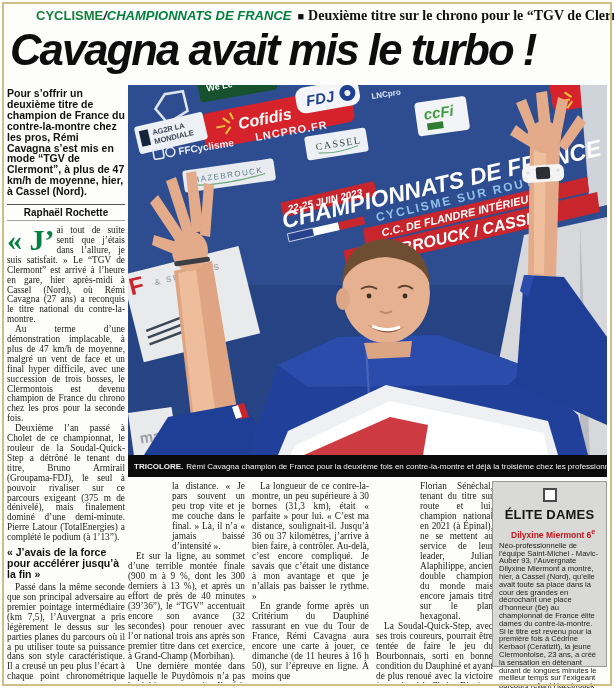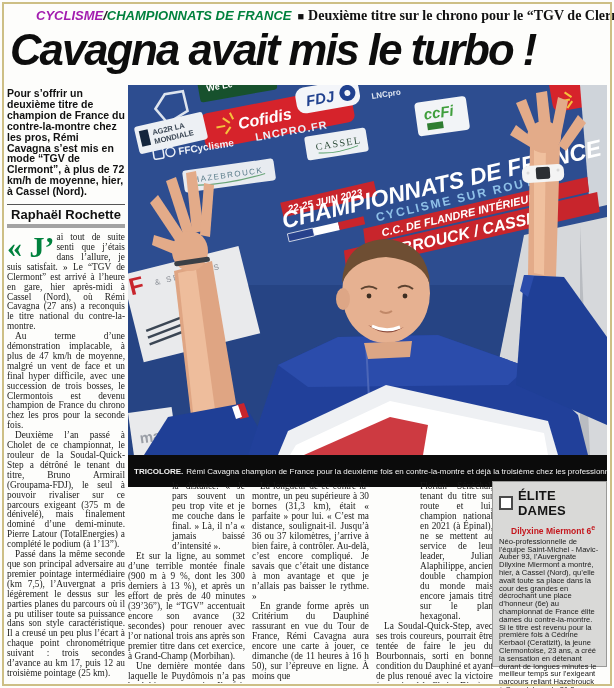--- a/index.html
+++ b/index.html
@@ -3,87 +3,88 @@
 <meta charset="utf-8">
 <style>
   html,body{margin:0;padding:0;background:#888;}
   .page{position:relative;width:614px;height:688px;background:#fdfdfb;overflow:hidden;
         font-family:"Liberation Serif", serif;color:#1a1a1a;}
   .frame{position:absolute;inset:2px;border:2px solid #cdbf85;pointer-events:none;z-index:9;}
 
   
   .kicker{position:absolute;left:36px;top:8px;right:10px;white-space:nowrap;
           font-family:"Liberation Sans", sans-serif;font-size:13px;line-height:16px;}
-  .k-section{color:#a21caf;font-weight:bold;font-style:italic;margin-top:20px;}
+  .k-section{color:#15803d;font-weight:bold;margin-top:20px;}
   .k-slash{color:#222;font-weight:bold;font-style:italic;}
   .k-topic{color:#00813d;font-weight:bold;font-style:italic;}
   .k-square{color:#111;font-size:11px;margin:0 4px 0 6px;}
   .k-text{font-family:"Liberation Serif", serif;font-weight:bold;font-size:14px;color:#111;}
 
   
   .headline{position:absolute;left:10px;top:24px;margin:0;width:590px;
             font-family:"Liberation Sans", sans-serif;font-weight:bold;font-style:italic;
             font-size:45px;letter-spacing:-2px;color:#0d0d0d;transform:scaleX(.97);transform-origin:left;}
 
   
   .col1{position:absolute;left:7px;top:88px;width:118px;height:594px;overflow:hidden;}
   .intro{margin:0 0 7px 0;font-family:"Liberation Sans", sans-serif;font-weight:bold;
          font-size:10.5px;line-height:10.9px;color:#111;}
-  .byline{border-top:1px solid #555;border-bottom:4px solid #a3a3a3;text-align:center;
-          font-family:"Liberation Sans", sans-serif;font-weight:bold;font-size:13px;
+  .byline{border-top:1px solid #555;border-bottom:1px solid #a3a3a3;text-align:center;
+          font-family:"Liberation Sans", sans-serif;font-weight:bold;font-size:10px;
           padding:2px 0;margin-bottom:5px;color:#111;}
   .body p{margin:0;font-size:9.3px;line-height:9.9px;text-align:justify;text-indent:8px;}
   .body p.first{text-indent:0;}
   .dropcap{float:left;color:#00813d;font-weight:bold;font-size:30px;line-height:24px;
            padding:2px 2px 0 0;font-family:"Liberation Serif", serif;}
   .subhead{margin:4px 0 3px 0;font-family:"Liberation Sans", sans-serif;font-weight:bold;
            font-size:10.5px;line-height:11px;color:#111;}
 
   
   .photo{position:absolute;left:128px;top:85px;width:479px;height:370px;margin:0;}
-  .caption{position:absolute;left:128px;top:455px;width:479px;height:32px;background:#0b0b0b;
+  .caption{position:absolute;left:128px;top:455px;width:479px;height:22px;background:#0b0b0b;
            color:#f2f2f2;font-family:"Liberation Sans", sans-serif;font-size:8px;
            display:flex;align-items:center;padding:0 6px;box-sizing:border-box;white-space:nowrap;overflow:hidden;text-align:center;}
   .cap-label{font-weight:bold;margin-right:3px;}
 
   
   .bcol{position:absolute;top:481px;width:117px;height:202px;overflow:hidden;}
   .bcol p{margin:0;font-size:9.3px;line-height:10px;text-align:justify;text-indent:8px;}
   .bcol p.nf{text-indent:0;margin-left:44px;}
   .c2{left:128px}.c3{left:252px}.c4{left:376px}
 
   
   .sidebar{position:absolute;left:492px;top:481px;width:115px;height:186px;background:#d9d9d7;
            border:1px solid #9a9a98;box-sizing:border-box;padding:6px 6px 4px 6px;
            font-family:"Liberation Sans", sans-serif;}
-  .sb-head{display:flex;align-items:center;gap:5px;margin-bottom:6px;}
+  .sb-head{display:flex;align-items:center;gap:5px;margin-bottom:6px;flex-direction:column;}
   .sb-square{width:10px;height:10px;background:#fff;border:2px solid #4a4a4a;flex:0 0 auto;}
   .sb-title{font-size:13px;font-weight:bold;color:#141414;letter-spacing:.2px;}
   .sb-sub{color:#c4161c;font-weight:bold;font-size:8.5px;margin-bottom:2px;margin-left:12px;}
   .sb-body{font-size:7.6px;line-height:7.8px;color:#202020;text-align:left;margin:0;}
 </style>
 </head>
 <body>
 
 <div class="page">
   <div class="frame"></div>
 
   <header class="kicker">
     <span class="k-section">CYCLISME</span><span class="k-slash">/</span><span class="k-topic">CHAMPIONNATS DE FRANCE</span><span class="k-square">■</span><span class="k-text">Deuxième titre sur le chrono pour le “TGV de Clermont”, à l’heure à Cassel</span>
   </header>
 
   <h1 class="headline">Cavagna avait mis le turbo !</h1>
 
   <aside class="col1">
-    <p class="intro">Pour s’offrir un deuxième titre de champion de France du contre-la-montre chez les pros, Rémi Cavagna s’est mis en mode “TGV de Clermont”, à plus de 72 km/h de moyenne, hier, à Cassel (Nord).</p>
+    <p class="intro">Pour s’offrir un deuxième titre de champion de France du contre-la-montre chez les pros, Rémi Cavagna s’est mis en mode “TGV de Clermont”, à plus de 47 km/h de moyenne, hier, à Cassel (Nord).</p>
     <div class="byline">Raphaël Rochette</div>
     <div class="body">
       <p class="first"><span class="dropcap">« J’</span><span>ai tout de suite senti que j’étais dans l’allure, je suis satisfait. » Le “TGV de Clermont” est arrivé à l’heure en gare, hier après-midi à Cassel (Nord), où Rémi Cavagna (27 ans) a reconquis le titre national du contre-la-montre.</span></p>
       <p>Au terme d’une démonstration implacable, à plus de 47 km/h de moyenne, malgré un vent de face et un final hyper difficile, avec une succession de trois bosses, le Clermontois est devenu champion de France du chrono chez les pros pour la seconde fois.</p>
       <p>Deuxième l’an passé à Cholet de ce championnat, le rouleur de la Soudal-Quick-Step a détrôné le tenant du titre, Bruno Armirail (Groupama-FDJ), le seul à pouvoir rivaliser sur ce parcours exigeant (375 m de dénivelé), mais finalement dominé d’une demi-minute. Pierre Latour (TotalEnergies) a complété le podium (à 1’13”).</p>
+      <h3 class="subhead">« J’avais de la force pour accélérer jusqu’à la fin »</h3>
       <p class="nf">Passé dans la même seconde que son principal adversaire au premier pointage intermédiaire (km 7,5), l’Auvergnat a pris légèrement le dessus sur les parties planes du parcours où il a pu utiliser toute sa puissance dans son style caractéristique. Il a creusé un peu plus l’écart à chaque point chronométrique suivant : trois secondes d’avance au km 17, puis 12 au troisième pointage (25 km).</p>
 
     </div>
   </aside>
 
   <figure class="photo">
     <svg viewBox="0 0 479 370" width="479" height="370" xmlns="http://www.w3.org/2000/svg">
 
       <rect width="479" height="370" fill="#2a4a8e"></rect>
       <rect width="479" height="370" fill="#1d3569" opacity="0.25"></rect>

